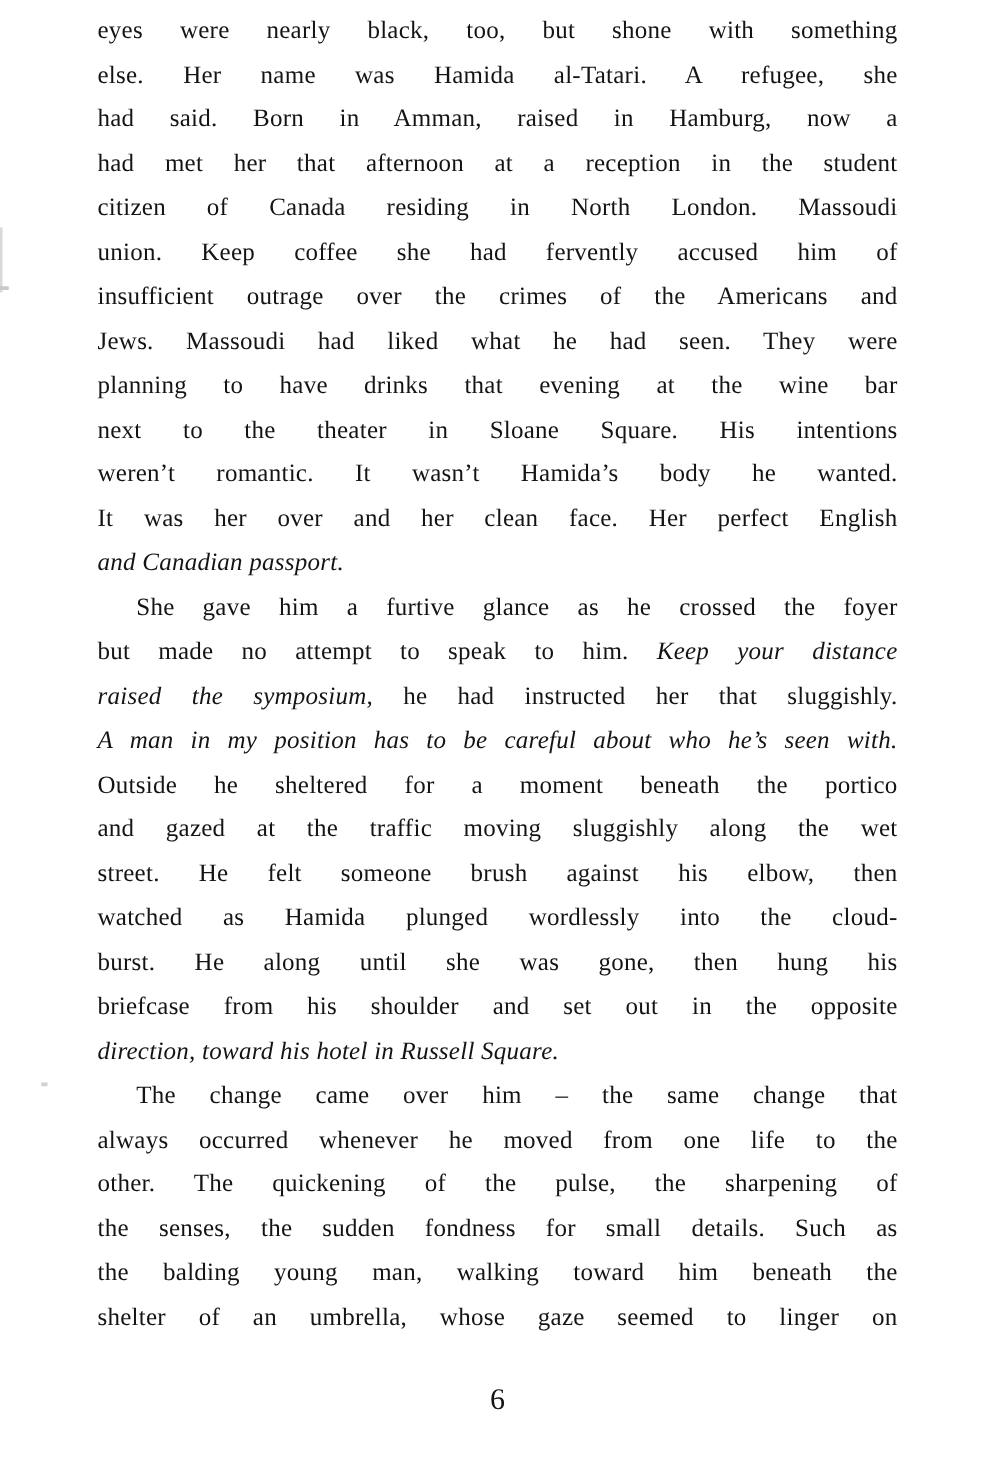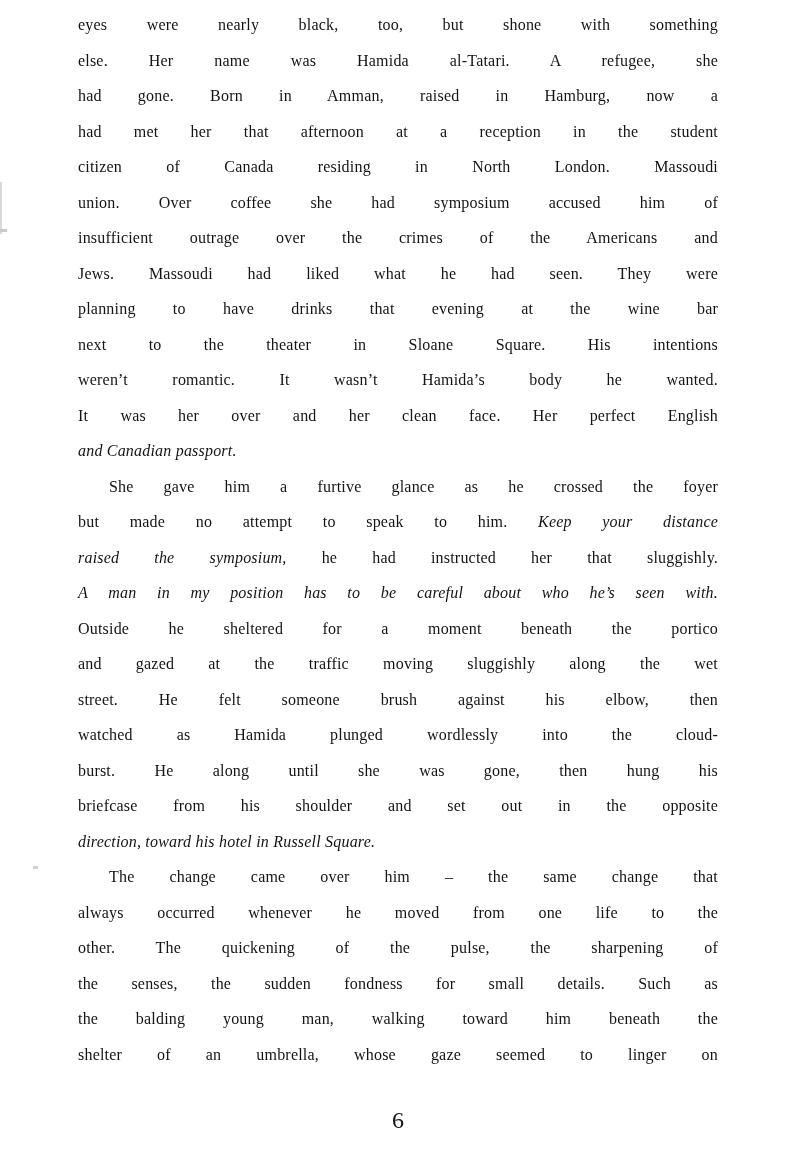--- a/index.html
+++ b/index.html
@@ -18,21 +18,21 @@
   }
   .text-block {
     position: absolute;
     left: 78px;
     top: 7px;
     width: 640px;
   }
   .line {
     height: 35.5px;
     line-height: 35.5px;
-    font-size: 16px;
+    font-size: 20px;
     letter-spacing: 0.2px;
     text-align: justify;
     text-align-last: justify;
   }
   .line.noj {
     text-align: center;
     text-align-last: left;
     font-style: italic;
   }
   .line.ind {
@@ -80,24 +80,24 @@
 <body>
 
 <div class="page">
   <div class="artifact-a"></div>
   <div class="artifact-b"></div>
   <div class="artifact-c"></div>
 
   <div class="text-block">
       <div class="line"><span>eyes were nearly black, too, but shone with something</span></div>
       <div class="line"><span>else. Her name was Hamida al-Tatari. A refugee, she</span></div>
-      <div class="line"><span>had gone. Born in Amman, raised in Hamburg, now a</span></div>
+      <div class="line"><span>had said. Born in Amman, raised in Hamburg, now a</span></div>
       <div class="line"><span>had met her that afternoon at a reception in the student</span></div>
       <div class="line"><span>citizen of Canada residing in North London. Massoudi</span></div>
-      <div class="line"><span>union. Over coffee she had symposium accused him of</span></div>
+      <div class="line"><span>union. Keep coffee she had fervently accused him of</span></div>
       <div class="line"><span>insufficient outrage over the crimes of the Americans and</span></div>
       <div class="line"><span>Jews. Massoudi had liked what he had seen. They were</span></div>
       <div class="line"><span>planning to have drinks that evening at the wine bar</span></div>
       <div class="line"><span>next to the theater in Sloane Square. His intentions</span></div>
       <div class="line"><span>weren’t romantic. It wasn’t Hamida’s body he wanted.</span></div>
       <div class="line"><span>It was her over and her clean face. Her perfect English</span></div>
       <div class="line noj"><span>and Canadian passport.</span></div>
       <div class="line ind"><span>She gave him a furtive glance as he crossed the foyer</span></div>
       <div class="line"><span>but made no attempt to speak to him. </span><span class="it">Keep your distance</span></div>
       <div class="line"><span class="it">raised the symposium,</span><span> he had instructed her that sluggishly.</span></div>

